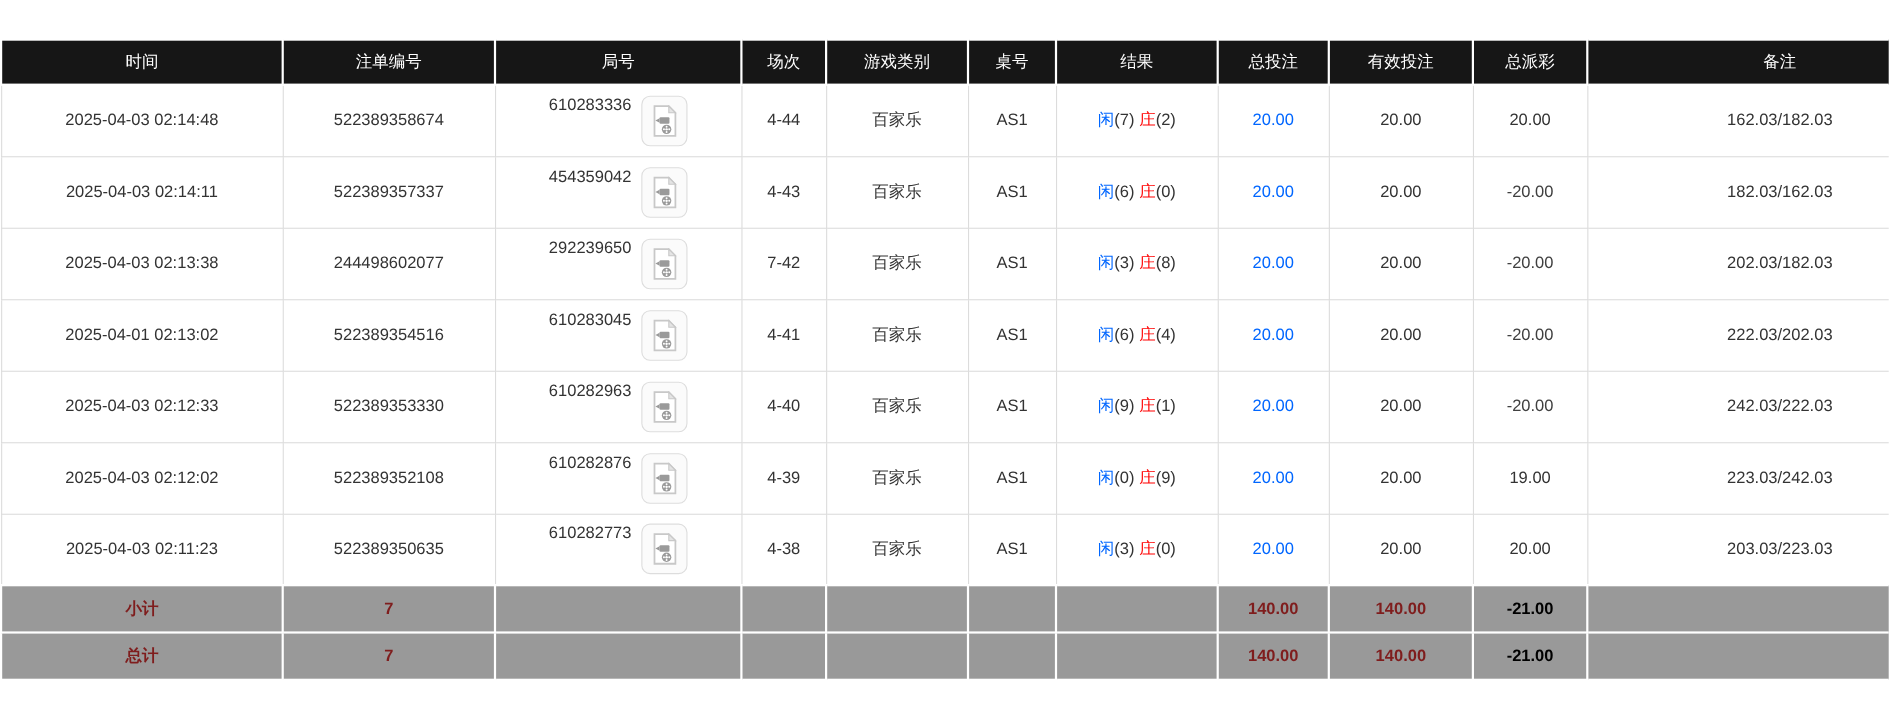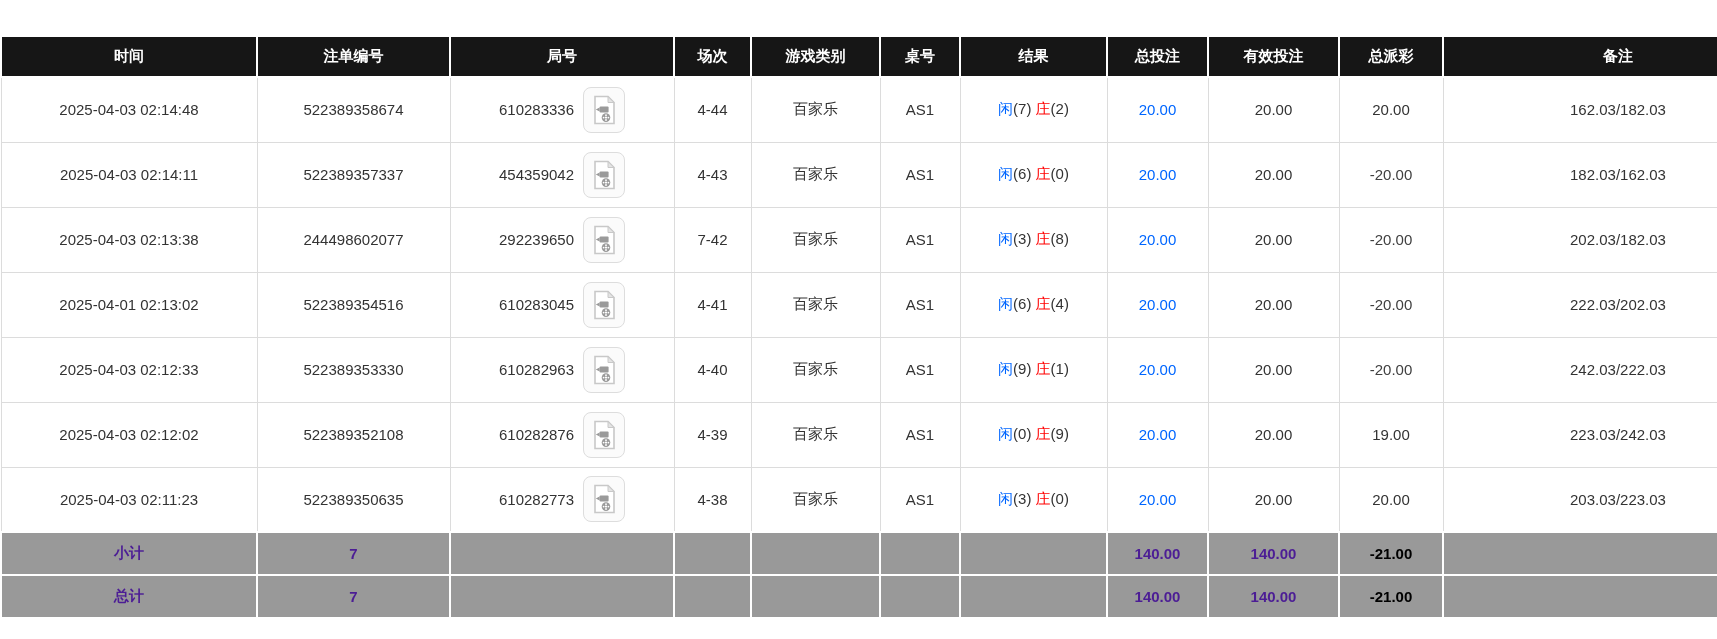--- a/index.html
+++ b/index.html
@@ -18,46 +18,46 @@
   table.bet-table {
     width: 1792px;
     table-layout: fixed;
     border-collapse: collapse;
     font-size: 15px;
     color: #333333;
   }
   thead th {
     background: #161616;
     color: #ffffff;
-    font-weight: bold;
+    font-weight: normal;
     font-size: 15px;
     height: 41px;
     border: 2px solid #ffffff;
     text-align: center;
     vertical-align: middle;
     margin-left: 18px;
   }
   tbody td {
     background: #ffffff;
     height: 65px;
     border: 1px solid #dcdcdc;
     text-align: center;
     vertical-align: middle;
   }
   tfoot td {
     background: #999999;
-    color: #4c1d95;
+    color: #7f1d1d;
     font-weight: bold;
     height: 43px;
     border: 2px solid #ffffff;
     text-align: center;
     vertical-align: middle;
     font-size: 15px;
   }
-  .round-cell { display: flex; align-items: center; justify-content: center; gap: 9px; }
+  .round-cell { display: flex; align-items: flex-start; justify-content: center; gap: 9px; }
   .video-btn {
     width: 42px; height: 46px;
     border: 1px solid #dddddd;
     border-radius: 8px;
     background: #fbfbfb;
     display: inline-flex; align-items: center; justify-content: center;
     cursor: pointer; padding: 0;
   }
   .result-player { color: #0066ff; }
   .result-banker { color: #ff0000; }

